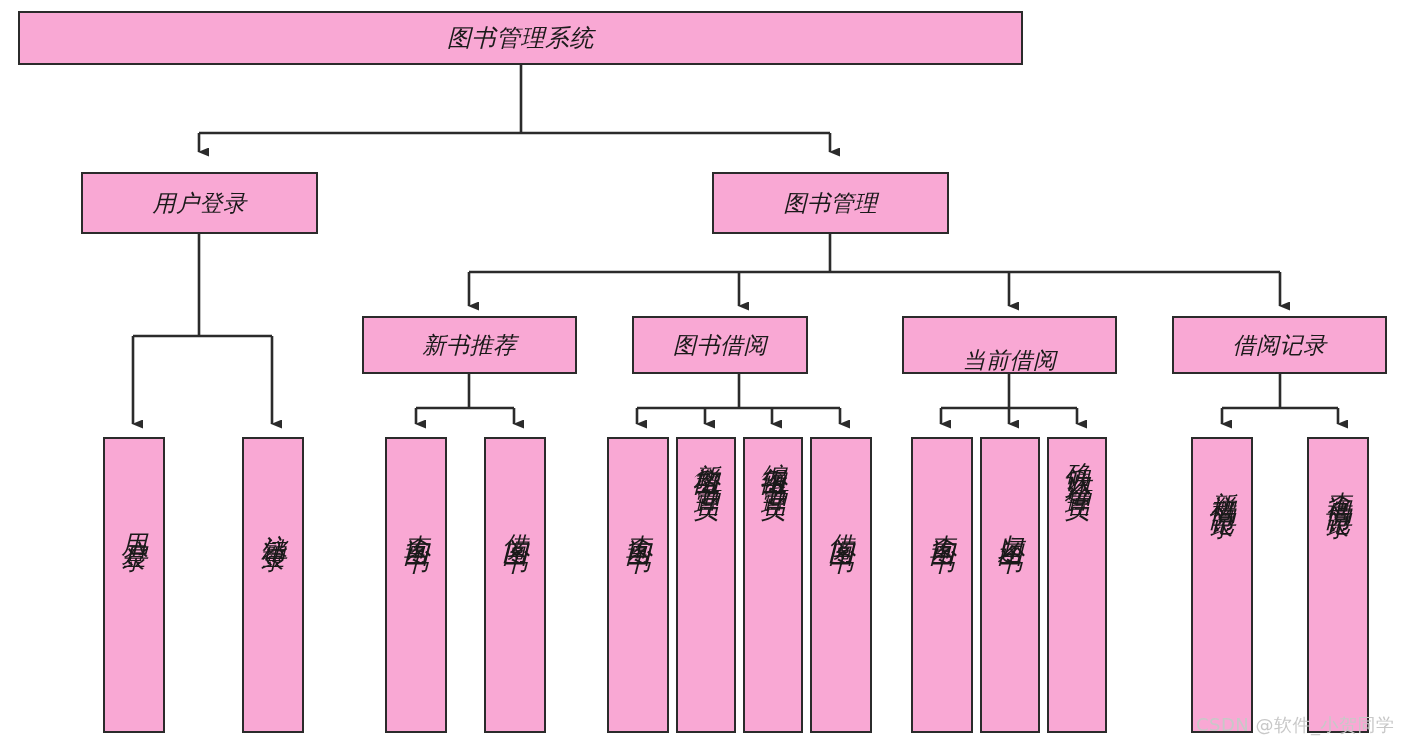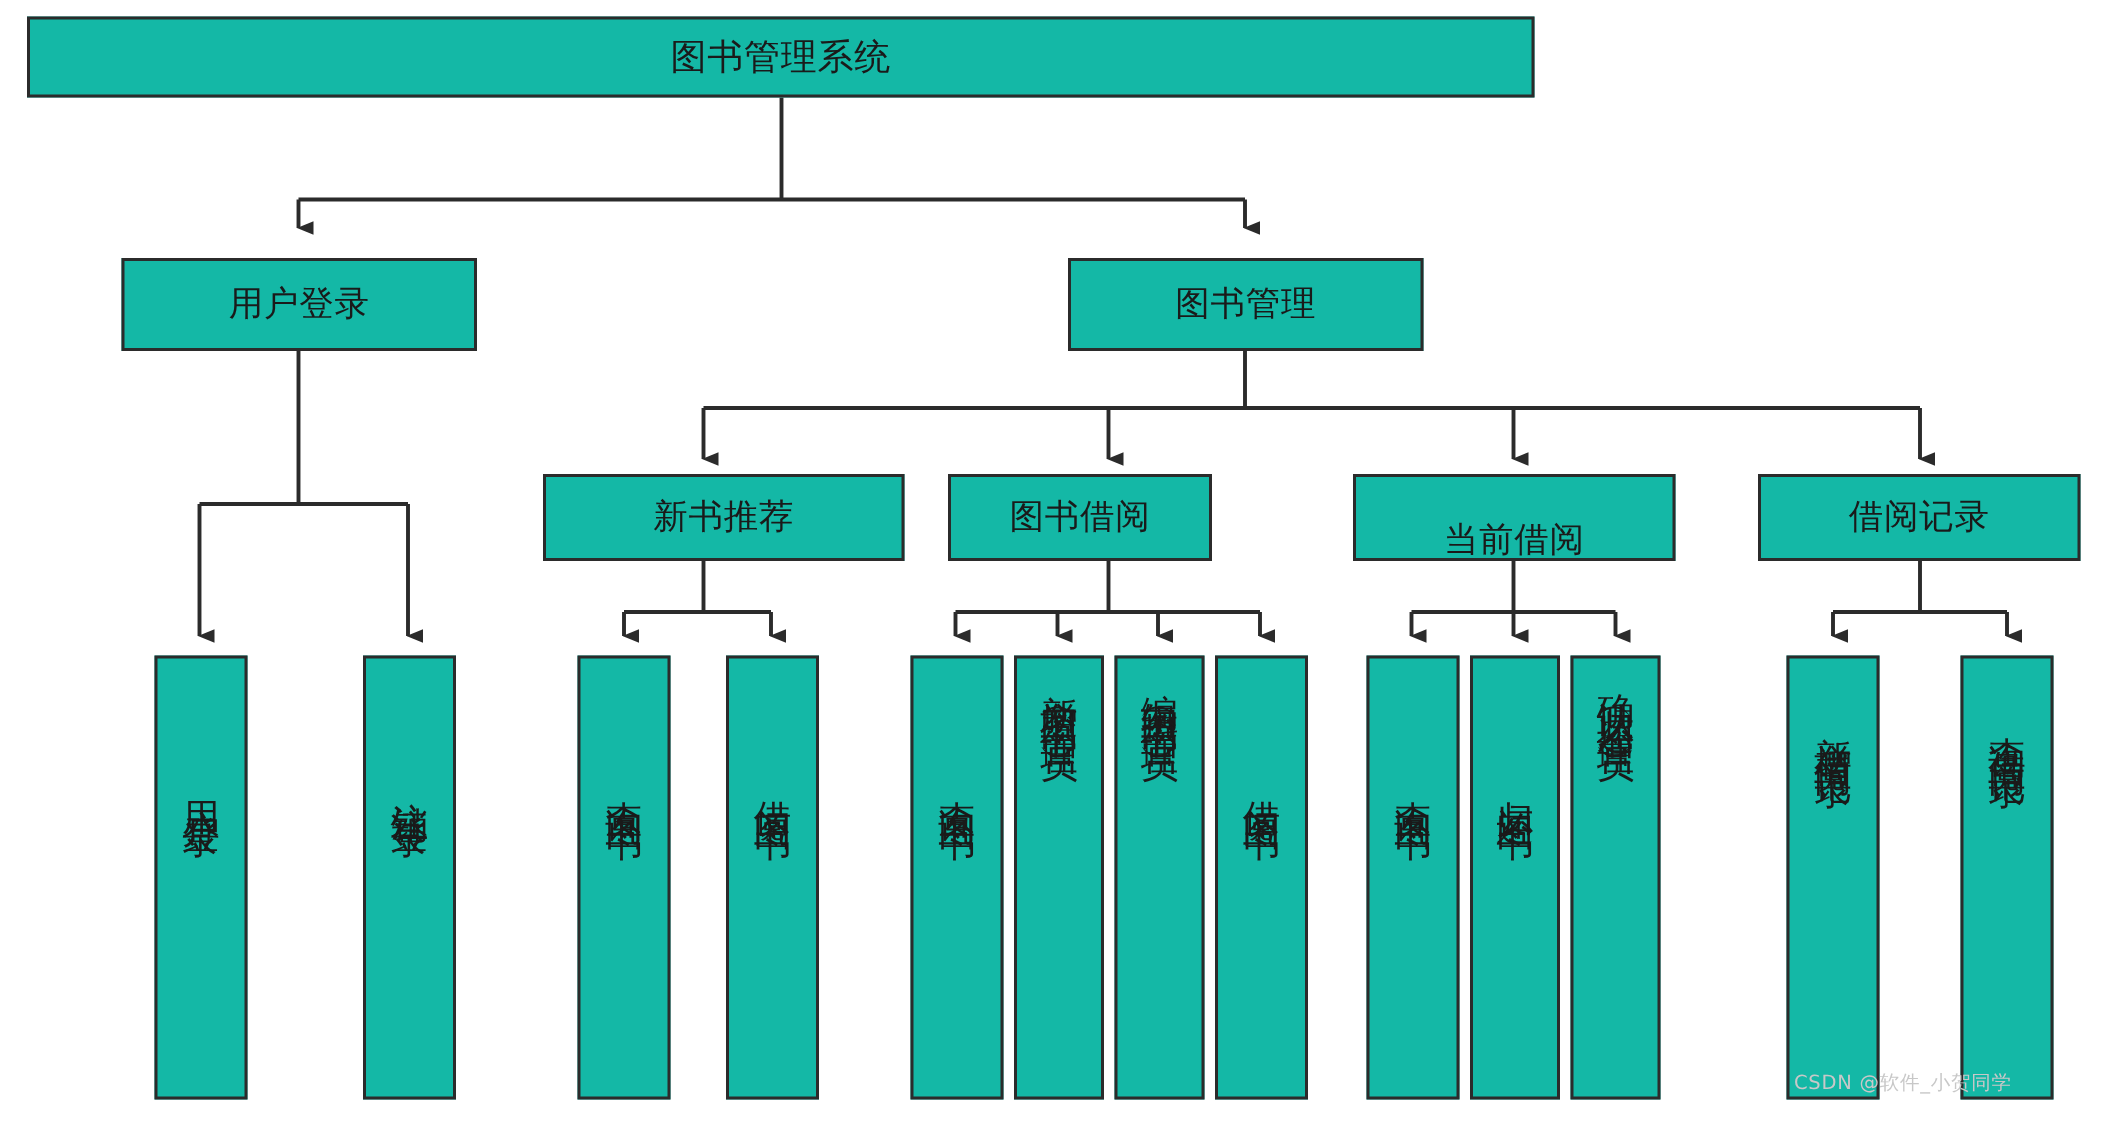--- a/index.html
+++ b/index.html
@@ -23,26 +23,27 @@
     position: absolute;
     left: 0;
     top: 0;
     width: 1405px;
     height: 747px;
     pointer-events: none;
   }
   .node {
     position: absolute;
     box-sizing: border-box;
-    background: #14b8a6;
+    background: #f9a8d4;
     border: 2px solid #2b2b2b;
     display: flex;
     align-items: center;
     justify-content: center;
     overflow: hidden;
+    font-style: italic;
   }
   .node .label {
     color: #1a1a1a;
     line-height: 1.0;
     text-align: center;
     white-space: nowrap;
     letter-spacing: 0.5px;
   }
   .node.horizontal .label {
     writing-mode: horizontal-tb;
@@ -57,21 +58,21 @@
   .node.vertical .label {
     writing-mode: vertical-rl;
     text-orientation: upright;
     font-size: 25px;
     letter-spacing: 5px;
     line-height: 1.0;
   }
   .watermark {
     position: absolute;
     color: #c8c8c8;
-    font-size: 13px;
+    font-size: 18px;
     white-space: nowrap;
     letter-spacing: 0.5px;
     font-family: "DejaVu Sans", "Liberation Sans", sans-serif;
   }
 </style>
 </head>
 <body>
 
 <div id="diagram-root">
 
@@ -129,21 +130,21 @@
     <span class="label">图书管理系统</span>
   </div>
 
   <div class="node horizontal" style="left:81px; top:172px; width:237px; height:62px;">
     <span class="label">用户登录</span>
   </div>
   <div class="node horizontal" style="left:712px; top:172px; width:237px; height:62px;">
     <span class="label">图书管理</span>
   </div>
 
-  <div class="node horizontal" style="left:362px; top:316px; width:241px; height:58px;">
+  <div class="node horizontal" style="left:362px; top:316px; width:215px; height:58px;">
     <span class="label">新书推荐</span>
   </div>
   <div class="node horizontal" style="left:632px; top:316px; width:176px; height:58px;">
     <span class="label">图书借阅</span>
   </div>
   <div class="node horizontal" style="left:902px; top:316px; width:215px; height:58px;align-items:flex-end;">
     <span class="label">当前借阅</span>
   </div>
   <div class="node horizontal" style="left:1172px; top:316px; width:215px; height:58px;">
     <span class="label">借阅记录</span>

